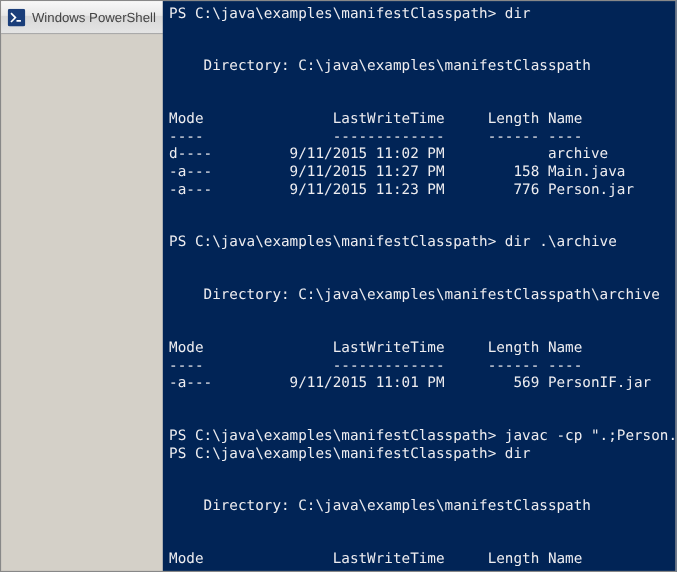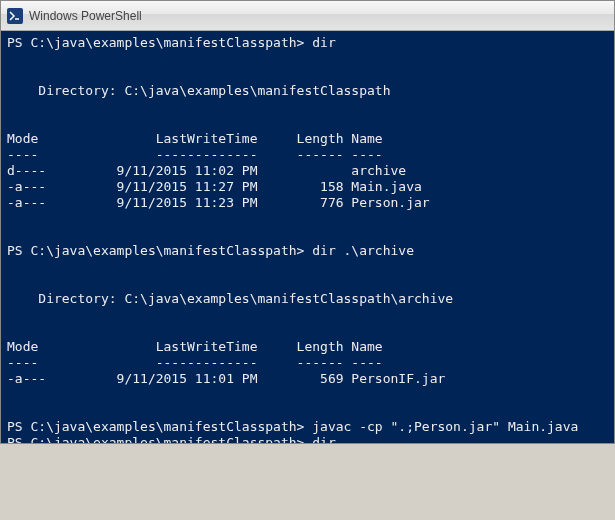--- a/index.html
+++ b/index.html
@@ -5,23 +5,23 @@
   * { margin: 0; padding: 0; box-sizing: border-box; }
   body {
     font-family: Tahoma, Arial, sans-serif;
     background: #d4d0c8;
     width: 615px;
     height: 520px;
     overflow: hidden;
   }
   .window {
     width: 615px;
-    height: 444px;
+    height: 520px;
     display: flex;
-    flex-direction: column;
+    flex-direction: row;
     border: 1px solid #888;
   }
   .titlebar {
     height: 30px;
     background: linear-gradient(to bottom, #f8f8f8 0%, #e8e8e8 45%, #d8d8d8 46%, #e4e4e4 100%);
     border-bottom: 1px solid #aaa;
     display: flex;
     align-items: center;
     padding: 0 6px;
     font-size: 12px;

